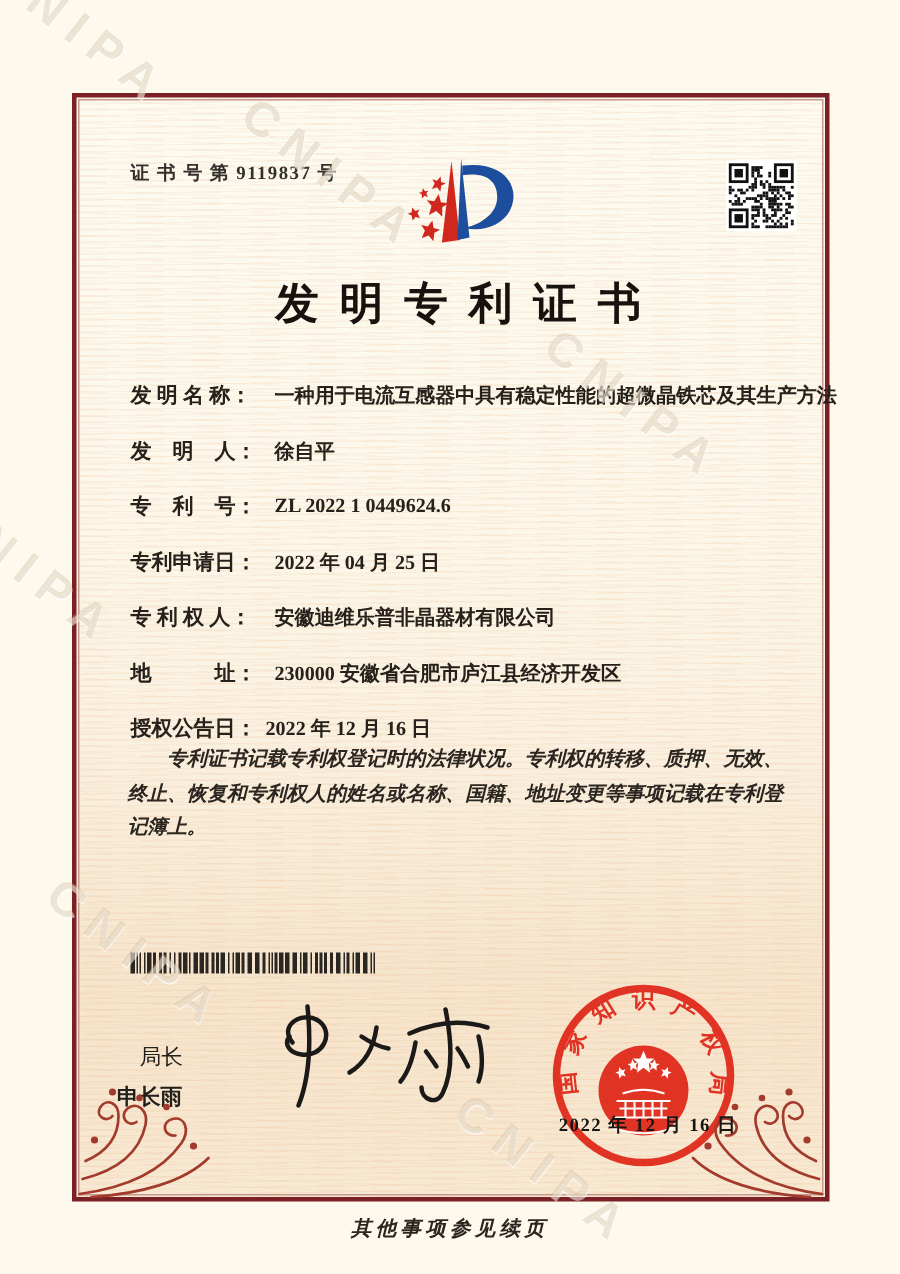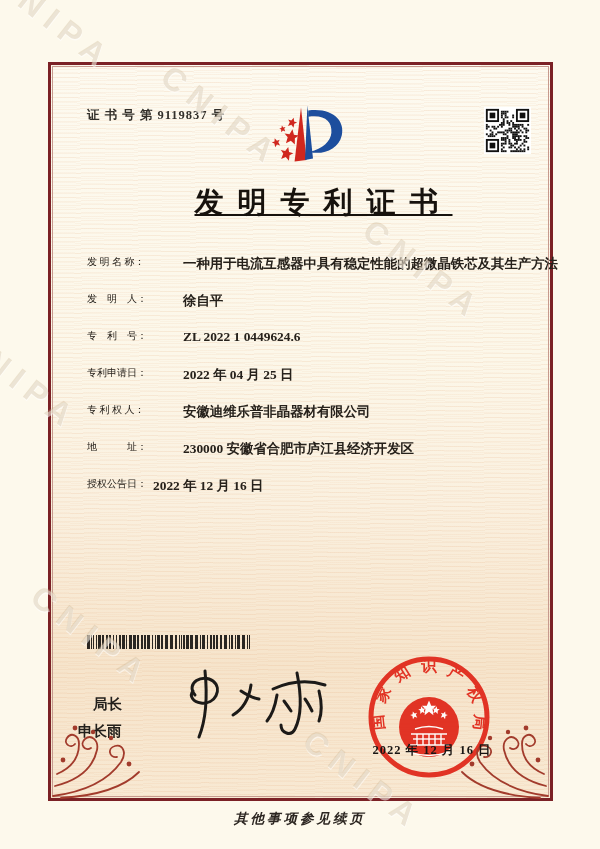--- a/index.html
+++ b/index.html
@@ -27,48 +27,47 @@
   }
   .cert-inner-line { position:absolute; inset:1px; border:1px solid #c69a8e; pointer-events:none; }
   
   .cert-no {
     position:absolute; left:36px; top:42px; font-size:12.5px; letter-spacing:1px;
     color:#33302b; font-weight:bold;
   }
   .logo { position:absolute; left:206px; top:32px; }
   .qr { position:absolute; left:433px; top:42px; width:47px; height:47px; background:#fff; }
   .title {
-    position:absolute; left:16px; top:118px; width:100%; text-align:center;
+    position:absolute; left:5px; top:118px; width:100%; text-align:center;
     font-size:29px; font-weight:bold; letter-spacing:14px; text-indent:14px;
     color:#17120d;
-    text-decoration:underline;
   }
   
   .fields { position:absolute; left:36px; top:190px; right:18px; }
   .frow { height:37px; display:flex; align-items:flex-start; }
   .flabel {
-    flex:0 0 96px; font-size:10px; font-weight:normal; color:#26211b; white-space:nowrap;
+    flex:0 0 96px; font-size:14px; font-weight:bold; color:#26211b; white-space:nowrap;
   }
   .fvalue { font-size:13.4px; font-weight:bold; color:#26211b; white-space:nowrap; }
   .frow-split { display:flex; }
   .fpair { display:flex; }
   .fpair .flabel { flex:0 0 auto; margin-right:6px; }
   .fpair2 { margin-left:56px; }
   
   .body-text {
     position:absolute; left:34px; right:28px; top:430px;
     font-size:13.2px; line-height:22.6px; color:#2c2621; font-style:italic; font-weight:bold;
     text-align:justify;
   }
   .body-text p { text-indent:2em; }
   
   .barcode { position:absolute; left:36px; top:570px; height:14px; width:170px; font-size:0; }
   .barcode i { display:inline-block; height:14px; background:#2a2622; }
   .barcode s { display:inline-block; height:14px; background:transparent; }
-  .sig-title { position:absolute; left:42px; top:630px; font-family:"Liberation Sans", sans-serif; font-weight:bold; font-size:14.5px; color:#23201c; }
+  .sig-title { position:absolute; left:42px; top:630px; font-family:"Liberation Sans", sans-serif; font-weight:normal; font-size:14.5px; color:#23201c; }
   .sig-name  { position:absolute; left:27px; top:657px; font-family:"Liberation Sans", sans-serif; font-weight:bold; font-size:14.5px; color:#23201c; }
   .sig-hand  { position:absolute; left:118px; top:600px; }
   
   .seal { position:absolute; left:314px; top:588px; width:128px; height:128px; opacity:0.92; }
   .seal-date {
     position:absolute; left:308px; top:677px; width:146px; text-align:center;
     font-size:12.5px; font-weight:bold; color:#191513; letter-spacing:1px; z-index:3;
   }
   
   .flourish { position:absolute; z-index:2; }
@@ -320,20 +319,21 @@
       </div>
       <div class="frow frow-split">
         <span class="fpair">
           <span class="flabel">授权公告日：</span>
           <span class="fvalue">2022 年 12 月 16 日</span>
         </span>
       </div>
     </div>
 
     <div class="body-text">
+      <p>专利证书记载专利权登记时的法律状况。专利权的转移、质押、无效、终止、恢复和专利权人的姓名或名称、国籍、地址变更等事项记载在专利登记簿上。</p>
     </div>
 
     <div class="barcode" id="barcode"><i style="width: 3px;"></i><s style="width: 1px;"></s><i style="width: 1px;"></i><s style="width: 1px;"></s><i style="width: 1px;"></i><s style="width: 2px;"></s><i style="width: 1px;"></i><s style="width: 1px;"></s><i style="width: 3px;"></i><s style="width: 1px;"></s><i style="width: 2px;"></i><s style="width: 2px;"></s><i style="width: 2px;"></i><s style="width: 1px;"></s><i style="width: 2px;"></i><s style="width: 2px;"></s><i style="width: 1px;"></i><s style="width: 2px;"></s><i style="width: 1px;"></i><s style="width: 2px;"></s><i style="width: 2px;"></i><s style="width: 1px;"></s><i style="width: 3px;"></i><s style="width: 1px;"></s><i style="width: 1px;"></i><s style="width: 2px;"></s><i style="width: 3px;"></i><s style="width: 1px;"></s><i style="width: 3px;"></i><s style="width: 1px;"></s><i style="width: 2px;"></i><s style="width: 2px;"></s><i style="width: 2px;"></i><s style="width: 1px;"></s><i style="width: 2px;"></i><s style="width: 1px;"></s><i style="width: 3px;"></i><s style="width: 2px;"></s><i style="width: 1px;"></i><s style="width: 2px;"></s><i style="width: 1px;"></i><s style="width: 1px;"></s><i style="width: 3px;"></i><s style="width: 1px;"></s><i style="width: 2px;"></i><s style="width: 2px;"></s><i style="width: 3px;"></i><s style="width: 2px;"></s><i style="width: 3px;"></i><s style="width: 2px;"></s><i style="width: 2px;"></i><s style="width: 2px;"></s><i style="width: 1px;"></i><s style="width: 1px;"></s><i style="width: 1px;"></i><s style="width: 1px;"></s><i style="width: 2px;"></i><s style="width: 1px;"></s><i style="width: 3px;"></i><s style="width: 1px;"></s><i style="width: 3px;"></i><s style="width: 2px;"></s><i style="width: 3px;"></i><s style="width: 2px;"></s><i style="width: 1px;"></i><s style="width: 1px;"></s><i style="width: 3px;"></i><s style="width: 2px;"></s><i style="width: 1px;"></i><s style="width: 2px;"></s><i style="width: 2px;"></i><s style="width: 1px;"></s><i style="width: 2px;"></i><s style="width: 1px;"></s><i style="width: 2px;"></i><s style="width: 2px;"></s><i style="width: 2px;"></i><s style="width: 2px;"></s><i style="width: 3px;"></i><s style="width: 2px;"></s><i style="width: 1px;"></i><s style="width: 1px;"></s><i style="width: 2px;"></i><s style="width: 2px;"></s><i style="width: 1px;"></i><s style="width: 1px;"></s><i style="width: 3px;"></i><s style="width: 2px;"></s><i style="width: 3px;"></i><s style="width: 2px;"></s><i style="width: 1px;"></i><s style="width: 1px;"></s><i style="width: 1px;"></i><s style="width: 2px;"></s></div>
 
     <div class="sig-title">局长</div>
     <div class="sig-name">申长雨</div>
     <svg class="sig-hand" width="165" height="82" viewBox="0 0 165 82">
       <g fill="none" stroke="#1c1a18" stroke-width="3" stroke-linecap="round">
         <path d="M26,30 C16,18 34,8 44,16 C54,24 46,40 32,38 C24,37 20,31 24,26"></path>
         <path d="M36,6 C38,26 38,52 30,72"></path>

